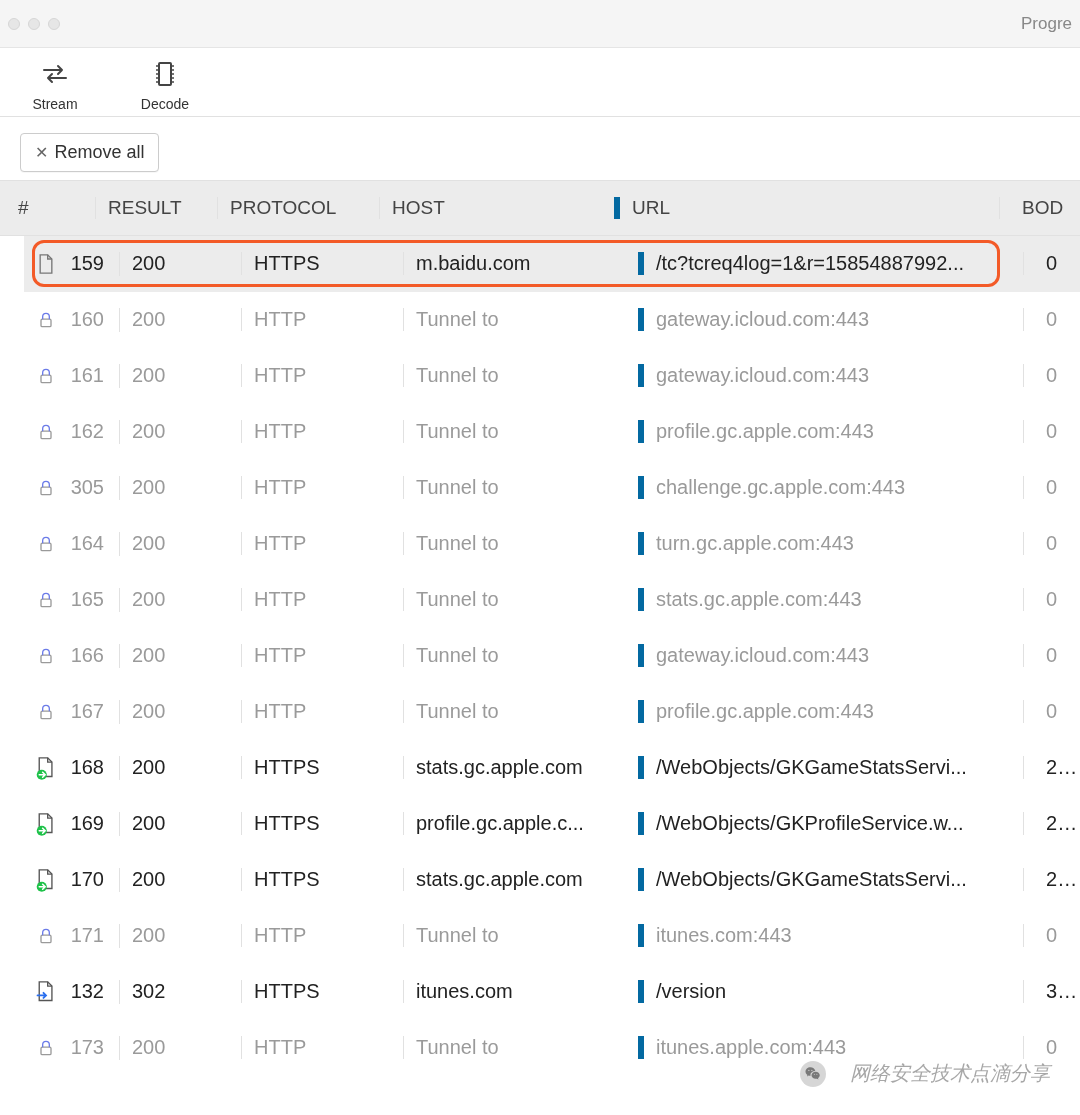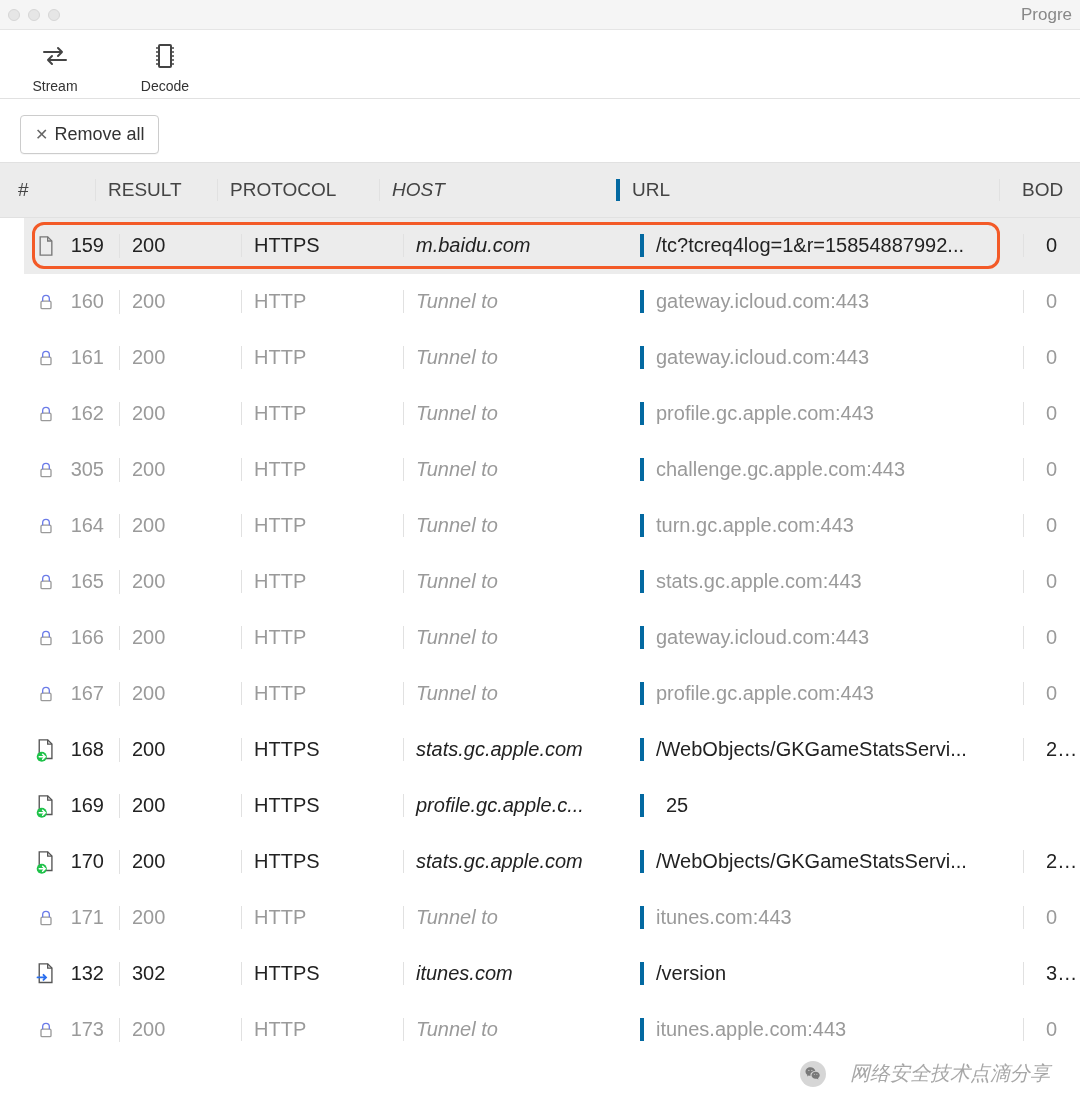--- a/index.html
+++ b/index.html
@@ -10,21 +10,21 @@
     body {
       font-family: -apple-system, BlinkMacSystemFont, "Segoe UI", Helvetica, Arial, sans-serif;
       background: #ffffff;
       width: 1080px;
       height: 1115px;
       overflow: hidden;
       color: #222;
     }
     
     .titlebar {
-      height: 30px;
+      height: 48px;
       background: #f5f5f5;
       border-bottom: 1px solid #e5e5e5;
       display: flex;
       align-items: center;
       padding: 0 8px;
       position: relative;
     }
     .traffic-lights {
       display: flex;
       gap: 8px;
@@ -103,21 +103,21 @@
     }
     .col {
       padding: 0 12px;
       white-space: nowrap;
       overflow: hidden;
       text-overflow: ellipsis;
     }
     .col-num { width: 96px; border-right: 1px solid #e1e1e1; padding-left: 18px;}
     .col-result { width: 122px; border-right: 1px solid #e1e1e1; }
     .col-protocol { width: 162px; border-right: 1px solid #e1e1e1; }
-    .col-host { width: 240px; border-right: 4px solid #0369a1; font-style: italic; }
+    .col-host { width: 240px; border-right: 6px solid #0369a1; }
     .col-url { width: 380px; border-right: 1px solid #e1e1e1; }
     .col-body { flex: 1; padding-left: 22px;}
     .grid-body {
       overflow-y: auto;
     }
     .row {
       display: flex;
       align-items: center;
       height: 56px;
       font-size: 20px;
@@ -418,20 +418,21 @@
               <path d="M15 2 v5 h5" stroke="#555" stroke-width="1.6" fill="none"></path>
               <circle cx="8" cy="22" r="6" fill="#1fc24a"></circle>
               <path d="M5 22 h6 M9 19 l3 3 l-3 3" stroke="#fff" stroke-width="1.8" fill="none" stroke-linecap="round"></path>
             </svg>
           </span>
           <span class="num-text">169</span>
         </div>
         <div class="col col-result">200</div>
         <div class="col col-protocol">HTTPS</div>
         <div class="col col-host">profile.gc.apple.c...</div>
+        <div class="col col-url">/WebObjects/GKProfileService.w...</div>
         <div class="col col-body">25</div>
       </div>
       <div class="row bold">
         <div class="col col-num">
           <span class="icon-slot">
             <svg width="22" height="24" viewBox="0 0 26 28">
               <path d="M5 2 h10 l5 5 v17 H5 Z" stroke="#555" stroke-width="1.6" fill="none"></path>
               <path d="M15 2 v5 h5" stroke="#555" stroke-width="1.6" fill="none"></path>
               <circle cx="8" cy="22" r="6" fill="#1fc24a"></circle>
               <path d="M5 22 h6 M9 19 l3 3 l-3 3" stroke="#fff" stroke-width="1.8" fill="none" stroke-linecap="round"></path>

